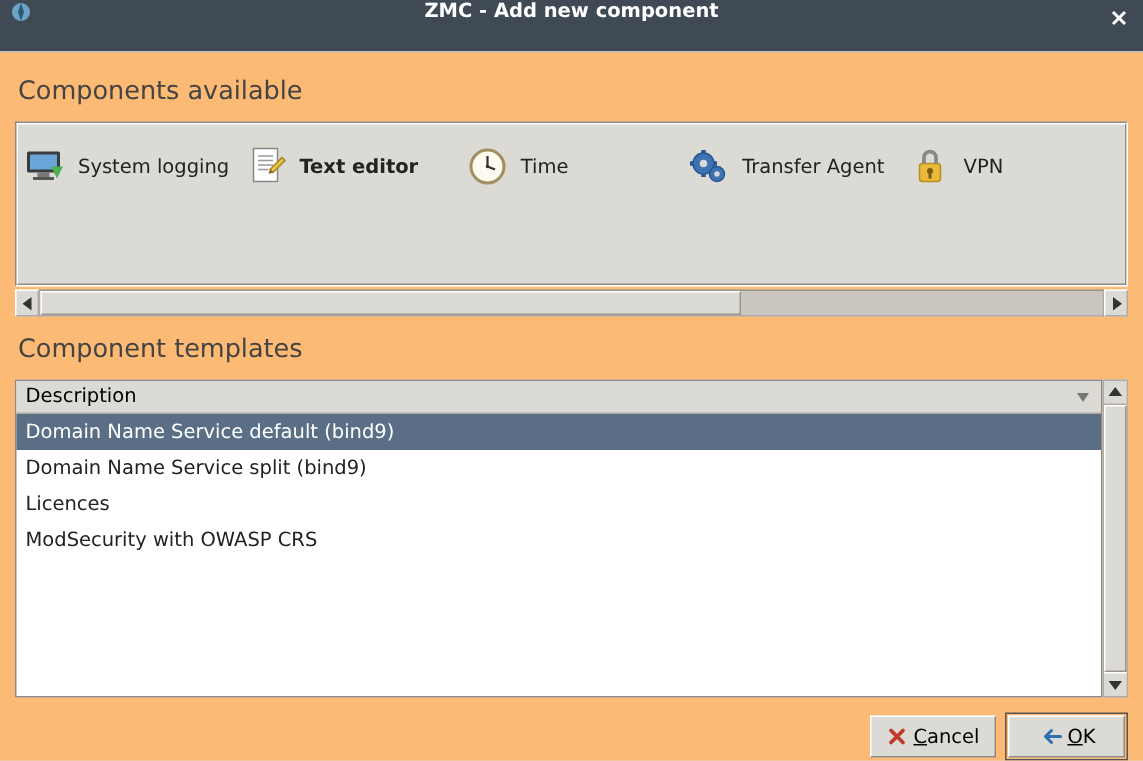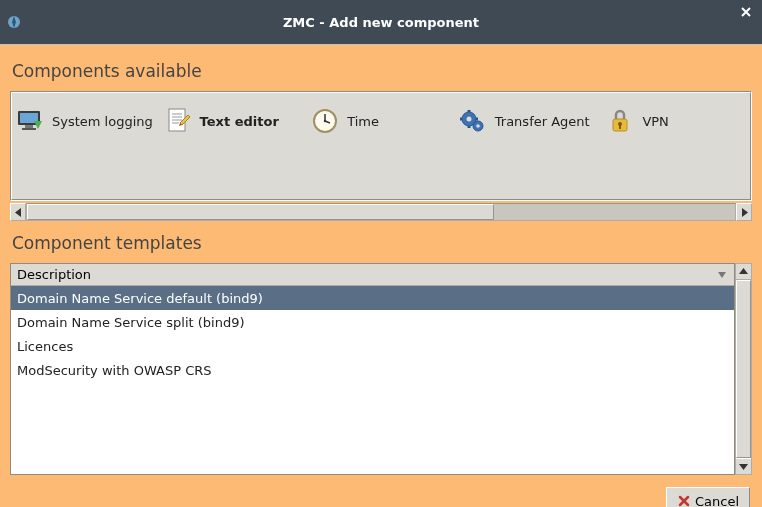--- a/index.html
+++ b/index.html
@@ -1,17 +1,17 @@
 <!DOCTYPE html>
 <html><head>
 <meta charset="utf-8">
 <style>
   * { box-sizing: border-box; margin: 0; padding: 0; }
   html, body { width: 762px; height: 507px; font-family: "DejaVu Sans", "Liberation Sans", Arial, sans-serif; font-size: 13px; overflow: hidden; background: #dcdad5; }
-  .titlebar { height: 44px; background: #3f4a55; color: #fff; display: flex; align-items: center; position: relative; }
+  .titlebar { height: 34px; background: #3f4a55; color: #fff; display: flex; position: relative; }
   .titlebar .app-icon { width: 16px; height: 16px; margin-left: 6px; }
   .titlebar .title { position: absolute; left: 50%; transform: translateX(-50%); font-weight: bold; font-size: 13px; }
   .titlebar .close { position: absolute; right: 8px; top: 4px; width: 16px; height: 16px; cursor: pointer; display:flex; align-items:center; justify-content:center;}
   .window-body { background: #fdba74; height: 481px; padding: 0 0 0 0; border-top:1px solid #c5c2bb;}
   .section-title { font-size: 17px; color: #444; padding: 16px 0 10px 12px; }
   .components-box { margin: 0 10px 2px 10px; border: 1px solid #8f8a82; border-right-color:#fff; border-bottom-color:#fff; background: #dcdad5; height:110px; overflow:hidden;}
   .components-inner { border:1px solid #fff; border-right-color:#8f8a82; border-bottom-color:#8f8a82; height:100%; display:flex; align-items:flex-start; padding-top:8px;}
   .comp-item { flex:1; display:flex; flex-direction:row; align-items:center; gap:6px; cursor:pointer; padding:4px 2px;}
   .comp-item .icon-wrap { width:32px; height:32px; display:flex; align-items:center; justify-content:center;}
   .comp-item .label { font-size:13px; color:#222; text-align:center;}
@@ -191,15 +191,23 @@
 
   <div class="button-bar">
     <div class="btnx">
       <span>
         <svg width="14" height="14" viewBox="0 0 14 14">
             <path d="M3 3 L11 11 M11 3 L3 11" stroke="#c0392b" stroke-width="2.5" stroke-linecap="round"></path>
           </svg>
       </span>
       <span class="underline-first">Cancel</span>
     </div>
+    <div class="btnx default">
+      <span>
+        <svg width="16" height="12" viewBox="0 0 16 12">
+            <path d="M15 6 L5 6 M5 6 L9 2 M5 6 L9 10" stroke="#2e6fb0" stroke-width="2" fill="none" stroke-linecap="round"></path>
+          </svg>
+      </span>
+      <span class="underline-first">OK</span>
+    </div>
   </div>
 
 </div>
 
 </body></html>

